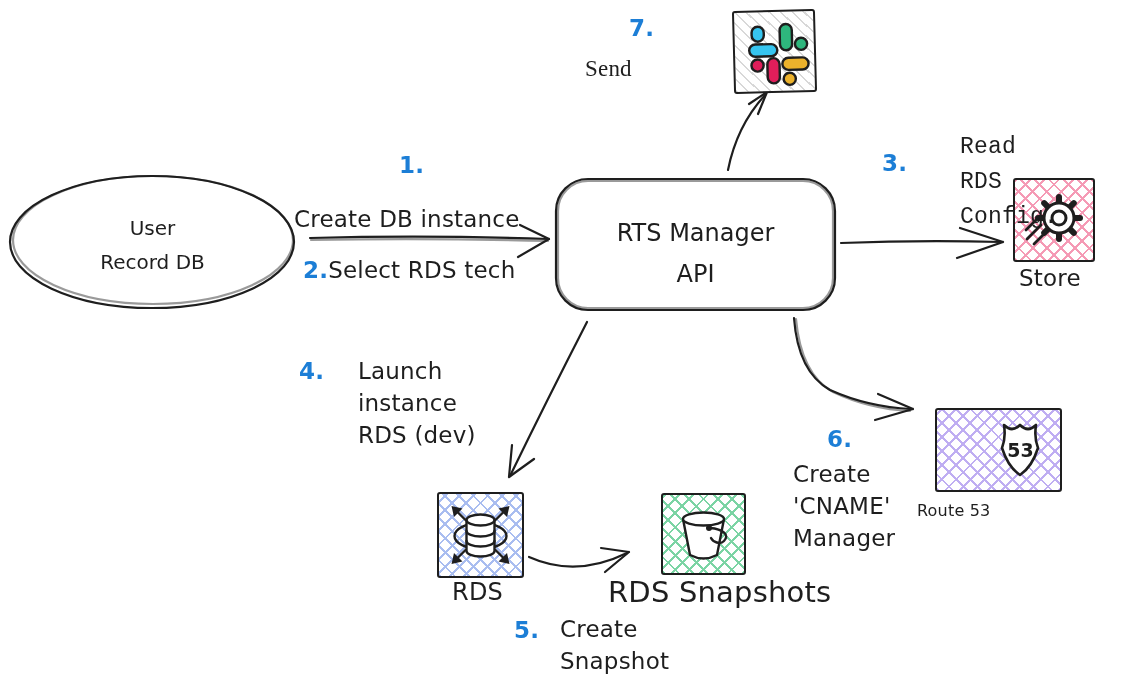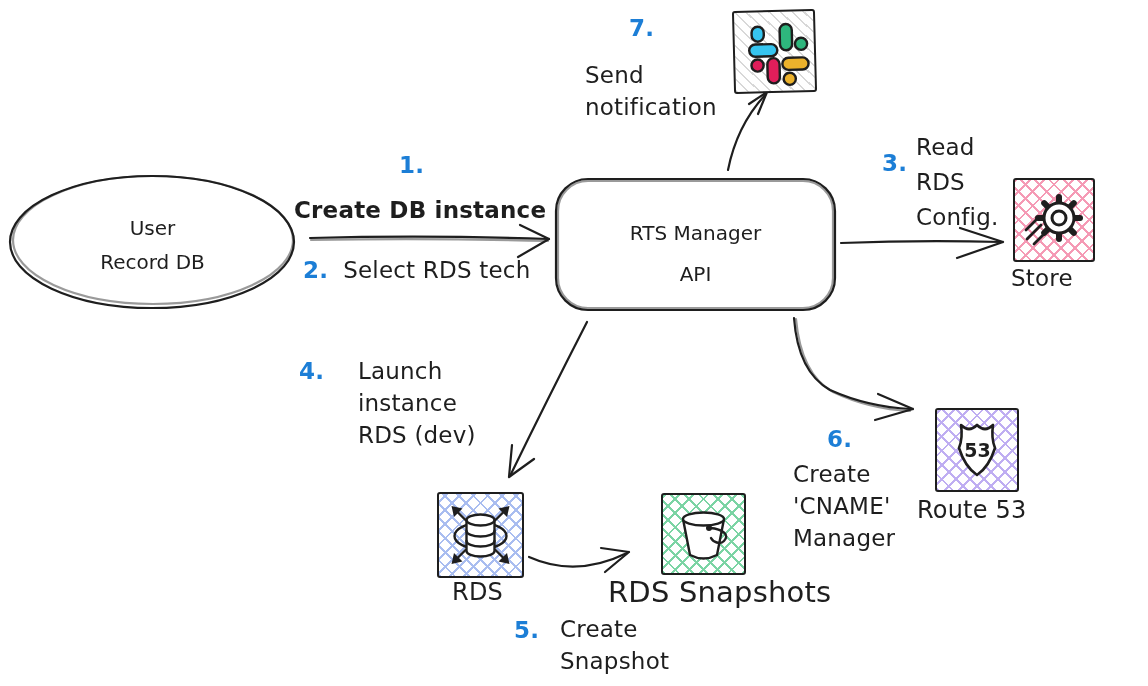--- a/index.html
+++ b/index.html
@@ -21,21 +21,21 @@
     repeating-linear-gradient(45deg,#a9bdf0 0 2px,transparent 2px 10px),
     repeating-linear-gradient(-45deg,#a9bdf0 0 2px,transparent 2px 10px);}
   .lat-green{background-image:
     repeating-linear-gradient(45deg,#7bd4a4 0 2px,transparent 2px 10px),
     repeating-linear-gradient(-45deg,#7bd4a4 0 2px,transparent 2px 10px);}
   .lat-pink{background-image:
     repeating-linear-gradient(45deg,#f59ab5 0 2px,transparent 2px 10px),
     repeating-linear-gradient(-45deg,#f59ab5 0 2px,transparent 2px 10px);}
   .lat-purple{background-image:
     repeating-linear-gradient(45deg,#bfaef2 0 2px,transparent 2px 10px),
-    repeating-linear-gradient(-45deg,#bfaef2 0 2px,transparent 2px 10px);}
+    repeating-linear-gradient(-45deg,#bfaef2 0 2px,transparent 2px 10px); padding-left: 43px;}
   .hatch-grey{background-image:
     repeating-linear-gradient(45deg,#d8d8d8 0 1.5px,transparent 1.5px 8px);
     transform:rotate(-1.5deg);}
   .node-text{text-align:center;font-size:20px;}
 </style>
 </head>
 <body>
 
 <div class="canvas">
 
@@ -82,21 +82,21 @@
       <path class="stroke" d="M529 557 Q 576 578 627 553"></path>
       <path class="stroke" d="M601 548 L629 552 M629 552 L605 572"></path>
     </g>
   </svg>
 
   <div class="abs node-text" style="left:10px;top:211px;width:285px;line-height:34px;">
     <div>User</div>
     <div>Record DB</div>
   </div>
 
-  <div class="abs node-text" style="left:556px;top:213px;width:279px;line-height:41px;font-size:20px;">
+  <div class="abs node-text" style="left:556px;top:213px;width:279px;line-height:41px;font-size:24px;">
     <div>RTS Manager</div>
     <div>API</div>
   </div>
 
   <div class="icon-box hatch-grey" style="left:733px;top:10px;width:79px;height:79px;">
     <svg width="74" height="74" viewBox="0 0 79 79">
       <g stroke="#1e1e1e" stroke-width="2.6">
         <rect x="15" y="12" width="13" height="16" rx="6.5" fill="#36C5F0"></rect>
         <rect x="12" y="31" width="30" height="13" rx="6.5" fill="#36C5F0"></rect>
         <rect x="45" y="10" width="13" height="28" rx="6.5" fill="#2EB67D"></rect>
@@ -167,28 +167,28 @@
       <g stroke="#1e1e1e" stroke-width="2.4" stroke-linecap="round" fill="none">
         <path d="M20 24 L27 60 Q40.5 67 54 60 L61 24" fill="#fff"></path>
         <ellipse cx="40.5" cy="24" rx="20.5" ry="6.5" fill="#fff"></ellipse>
         <path d="M47 33 C 60 34 67 40 61 46 C 57 50 50 47 48 43"></path>
       </g>
       <circle cx="46" cy="33" r="3" fill="#1e1e1e"></circle>
     </svg>
   </div>
 
   <div class="abs lbl num" style="left:399px;top:150px;">1.</div>
-  <div class="abs lbl" style="left:294px;top:195px;font-weight:bold;">Create DB instance</div>
+  <div class="abs lbl" style="left:294px;top:204px;">Create DB instance</div>
 
   <div class="abs lbl" style="left:303px;top:255px;">
-    <span class="num">2.</span><span style="margin-left:15px;">Select RDS tech</span>
+    <span class="num">2.</span><span style="">Select RDS tech</span>
   </div>
 
   <div class="abs lbl num" style="left:882px;top:148px;">3.</div>
-  <div class="abs lbl" style="left:916px;top:130px;line-height:35px;">
+  <div class="abs lbl" style="left:960px;top:130px;line-height:35px;font-family:Liberation Mono, monospace;">
     <div>Read</div>
     <div>RDS</div>
     <div>Config.</div>
   </div>
 
   <div class="abs lbl num" style="left:299px;top:356px;">4.</div>
   <div class="abs lbl" style="left:358px;top:355px;line-height:32px;">
     <div>Launch</div>
     <div>instance</div>
     <div>RDS (dev)</div>
@@ -201,28 +201,27 @@
   </div>
 
   <div class="abs lbl num" style="left:827px;top:424px;">6.</div>
   <div class="abs lbl" style="left:793px;top:458px;line-height:32px;">
     <div>Create</div>
     <div>'CNAME'</div>
     <div>Manager</div>
   </div>
 
   <div class="abs lbl num" style="left:629px;top:13px;">7.</div>
-  <div class="abs lbl" style="left:585px;top:59px;line-height:32px;">
+  <div class="abs lbl" style="left:585px;top:53px;line-height:32px;font-family:Liberation Serif, serif;">
     <div>Send</div>
-    <div>notification</div>
   </div>
 
   <div class="abs lbl" style="left:998px;top:262px;line-height:33px;">
-    <div style="margin-left:13px;">Store</div>
-  </div>
-
-  <div class="abs lbl" style="left:917px;top:495px;font-size:24px;">Route 53</div>
+    <div style="margin-left:21px;">Store</div>
+  </div>
+
+  <div class="abs lbl" style="left:917px;top:495px;font-size:16px;">Route 53</div>
 
   <div class="abs lbl" style="left:452px;top:577px;font-size:24px;">RDS</div>
 
   <div class="abs lbl" style="left:608px;top:577px;font-size:29px;">RDS Snapshots</div>
 
 </div>
 
 </body></html>

